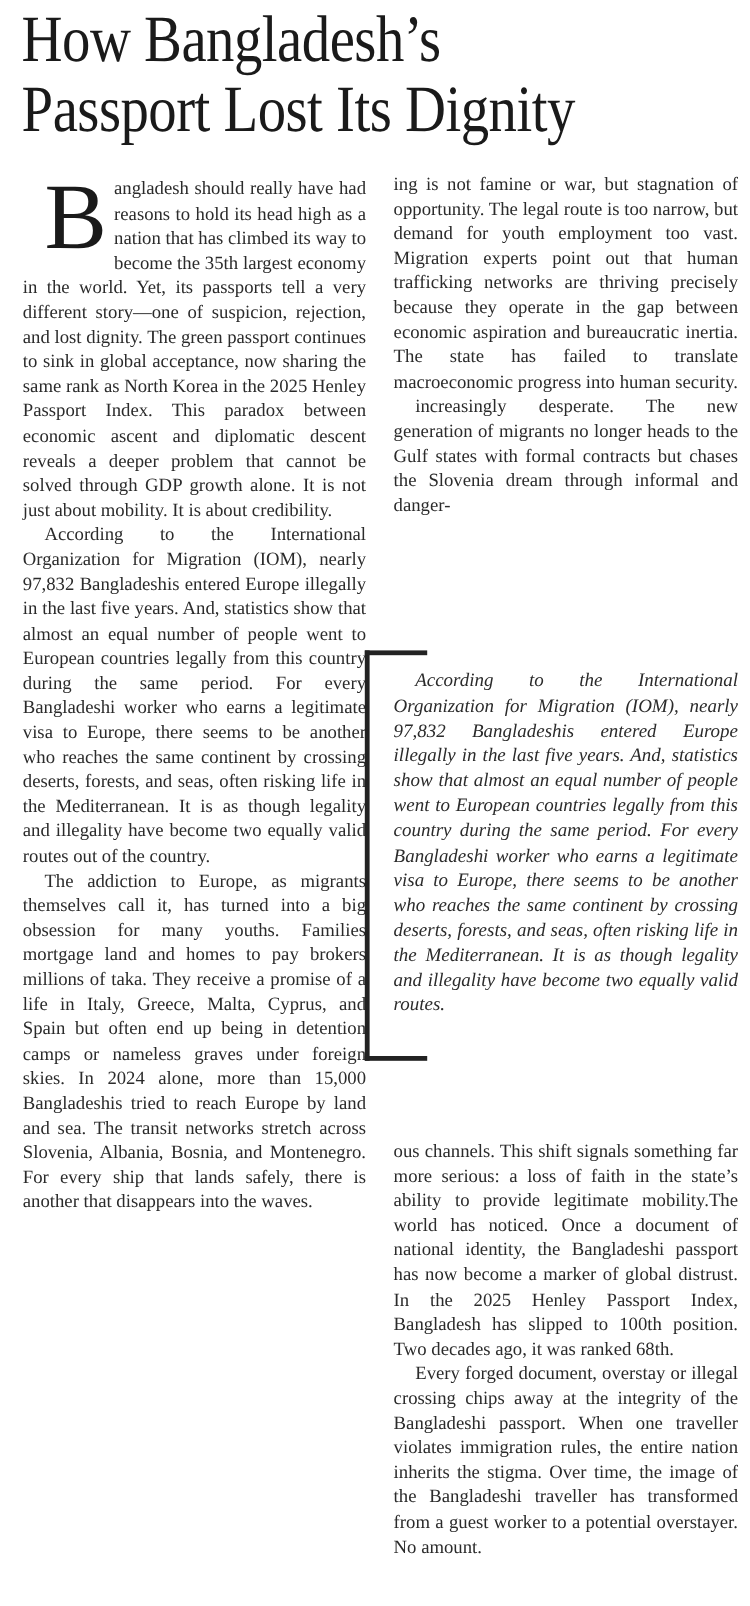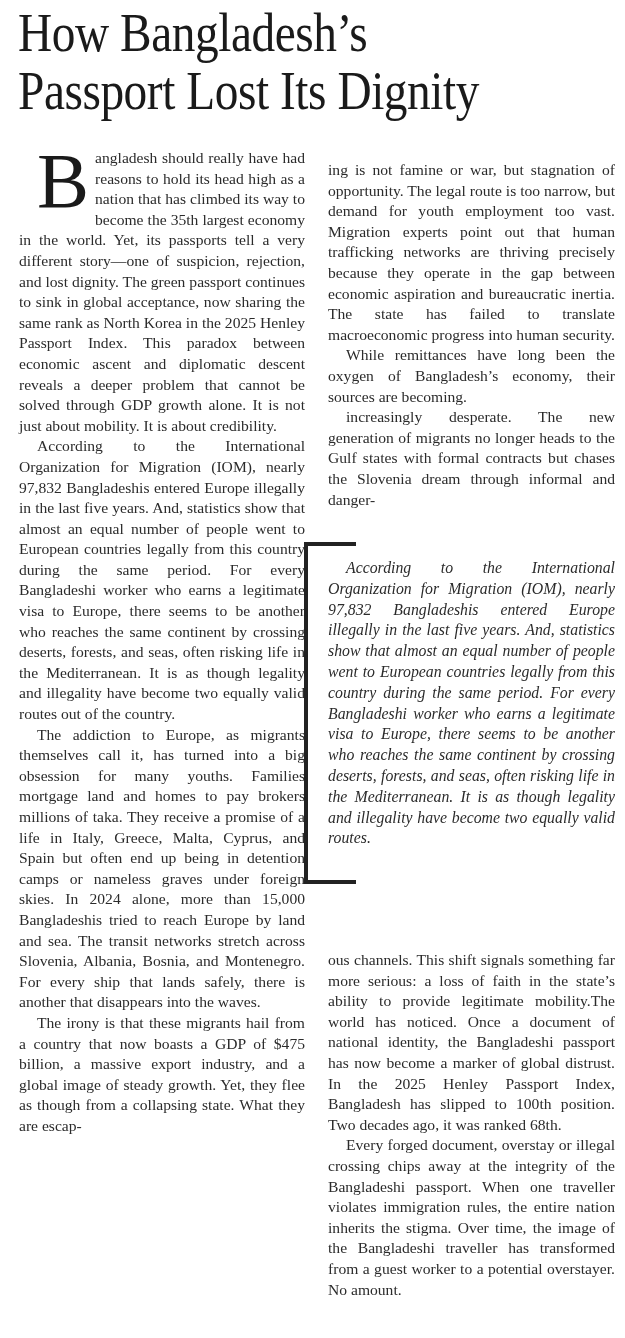--- a/index.html
+++ b/index.html
@@ -13,21 +13,21 @@
     color: #1a1a1a; letter-spacing: -0.5px; transform: scaleX(0.86); transform-origin: left top;
     white-space: nowrap;
   }
   .col {
     position: absolute; font-size: 15.6px; line-height: 20.6px;
     text-align: justify; font-family: "Liberation Serif", serif;
   }
   .col p { margin: 0; text-indent: 18px; }
   .col p.noindent { text-indent: 0; }
   .col-left { left: 19px; top: 148px; width: 286px; }
-  .col-right-top { left: 328px; top: 160px; width: 287px; }
+  .col-right-top { left: 328px; top: 144px; width: 287px; }
   .col-right-bottom { left: 328px; top: 903px; width: 287px; margin-top: 47px; }
   .dropcap {
     float: left; font-size: 78px; line-height: 58px; margin: 4px 6px 0 18px;
     color: #1a1a1a; font-family: "Liberation Serif", serif;
   }
   .pullquote {
     position: absolute; left: 304px; top: 542px; width: 311px; height: 342px;
   }
   .pq-bar-v { position: absolute; left: 0; top: 0; width: 4px; height: 100%; background: #222; }
   .pq-bar-top { position: absolute; left: 0; top: 0; width: 52px; height: 4px; background: #222; }
@@ -44,26 +44,24 @@
 
 <div class="headline">
   <div>How Bangladesh’s</div>
   <div>Passport Lost Its Dignity</div>
 </div>
 
 <div class="col col-left">
   <p class="noindent"><span class="dropcap">B</span><span>angladesh should really have had reasons to hold its head high as a nation that has climbed its way to become the 35th largest economy in the world. Yet, its passports tell a very different story—one of suspicion, rejection, and lost dignity. The green passport continues to sink in global acceptance, now sharing the same rank as North Korea in the 2025 Henley Passport Index. This paradox between economic ascent and diplomatic descent reveals a deeper problem that cannot be solved through GDP growth alone. It is not just about mobility. It is about credibility.</span></p>
   <p>According to the International Organization for Migration (IOM), nearly 97,832 Bangladeshis entered Europe illegally in the last five years. And, statistics show that almost an equal number of people went to European countries legally from this country during the same period. For every Bangladeshi worker who earns a legitimate visa to Europe, there seems to be another who reaches the same continent by crossing deserts, forests, and seas, often risking life in the Mediterranean. It is as though legality and illegality have become two equally valid routes out of the country.</p>
   <p>The addiction to Europe, as migrants themselves call it, has turned into a big obsession for many youths. Families mortgage land and homes to pay brokers millions of taka. They receive a promise of a life in Italy, Greece, Malta, Cyprus, and Spain but often end up being in detention camps or nameless graves under foreign skies. In 2024 alone, more than 15,000 Bangladeshis tried to reach Europe by land and sea. The transit networks stretch across Slovenia, Albania, Bosnia, and Montenegro. For every ship that lands safely, there is another that disappears into the waves.</p>
-  <p>The irony is that these migrants hail from a country that now boasts a GDP of $475 billion, a massive export industry, and a global image of steady growth. Yet, they flee as though from a collapsing state. What they are escap-</p>
 </div>
 
 <div class="col col-right-top">
   <p class="noindent">ing is not famine or war, but stagnation of opportunity. The legal route is too narrow, but demand for youth employment too vast. Migration experts point out that human trafficking networks are thriving precisely because they operate in the gap between economic aspiration and bureaucratic inertia. The state has failed to translate macroeconomic progress into human security.</p>
-  <p>While remittances have long been the oxygen of Bangladesh’s economy, their sources are becoming.</p>
   <p>increasingly desperate. The new generation of migrants no longer heads to the Gulf states with formal contracts but chases the Slovenia dream through informal and danger-</p>
 </div>
 
 <div class="pullquote">
   <div class="pq-bar-v"></div>
   <div class="pq-bar-top"></div>
   <div class="pq-bar-bot"></div>
   <div class="pq-text">
     <p>According to the International Organization for Migration (IOM), nearly 97,832 Bangladeshis entered Europe illegally in the last five years. And, statistics show that almost an equal number of people went to European countries legally from this country during the same period. For every Bangladeshi worker who earns a legitimate visa to Europe, there seems to be another who reaches the same continent by crossing deserts, forests, and seas, often risking life in the Mediterranean. It is as though legality and illegality have become two equally valid routes.</p>
   </div>

